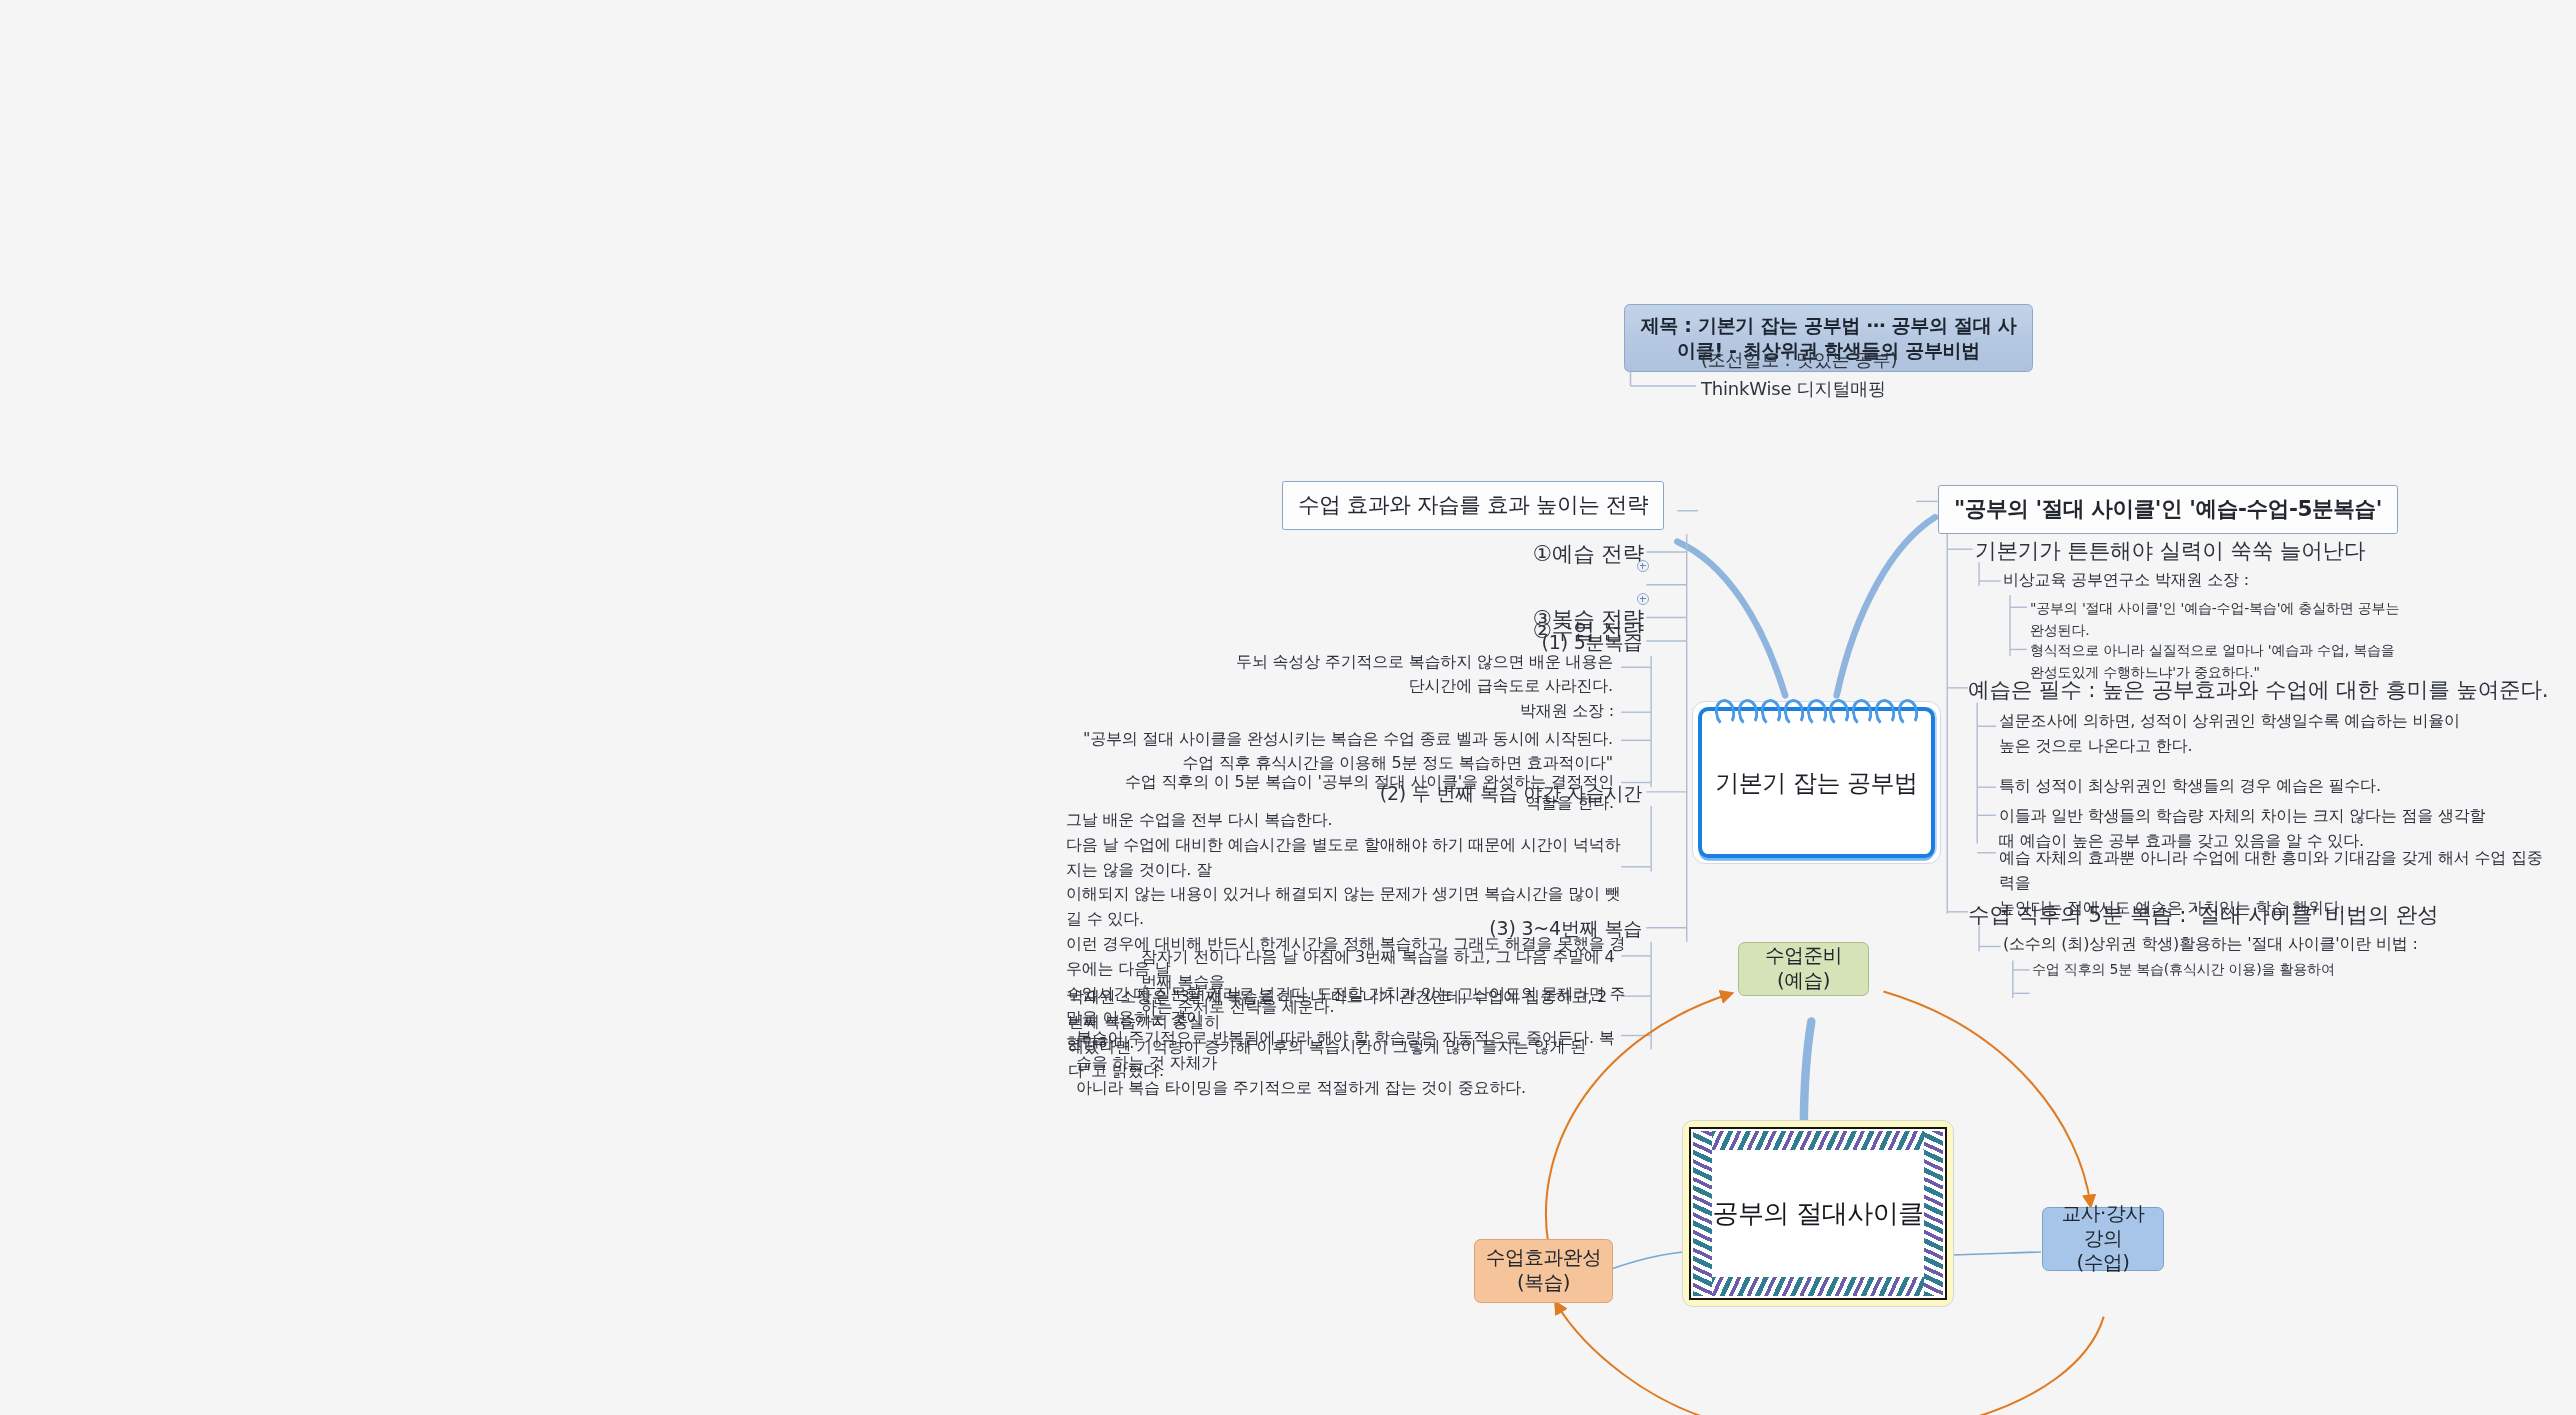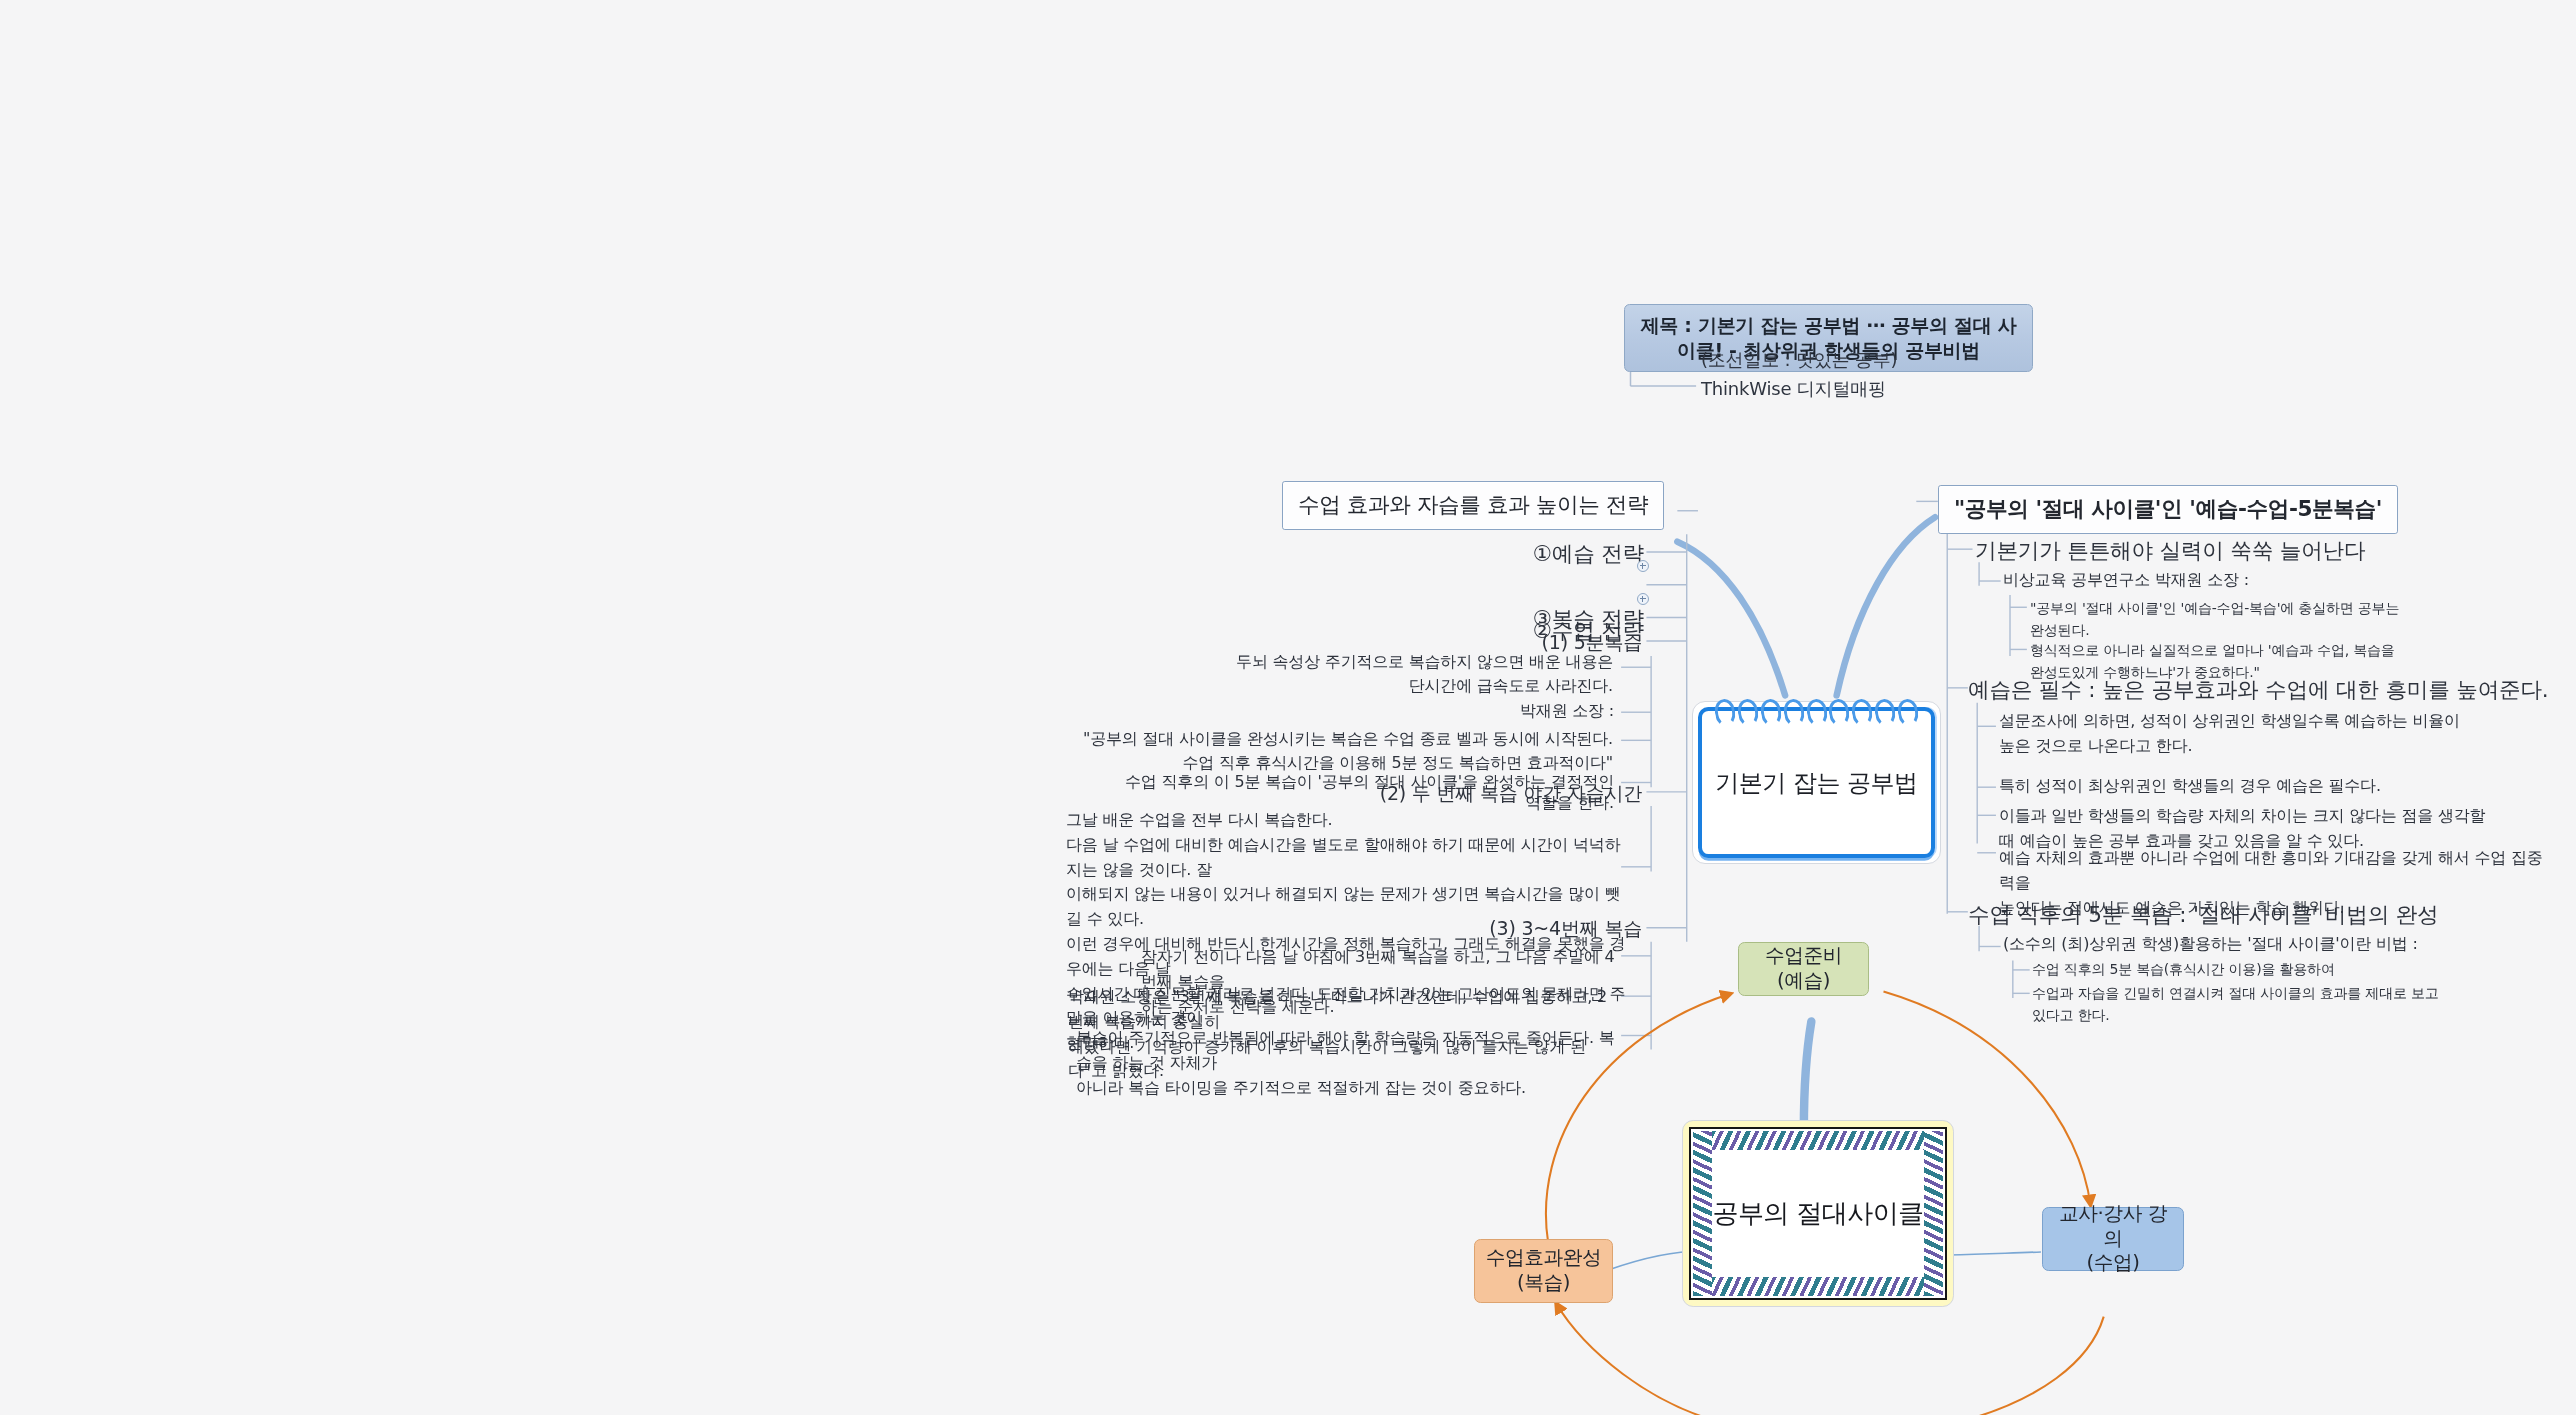--- a/index.html
+++ b/index.html
@@ -336,39 +336,37 @@
   <div class="lbl l1" style="left:1968px; top:675px;">예습은 필수 : 높은 공부효과와 수업에 대한 흥미를 높여준다.</div>
   <div class="lbl l3" style="left:1999px; top:776px; width:487px;">특히 성적이 최상위권인 학생들의 경우 예습은 필수다.</div>
   <div class="lbl l3" style="left:1999px; top:804px; width:497px; line-height:1.55;">이들과 일반 학생들의 학습량 자체의 차이는 크지 않다는 점을 생각할
 때 예습이 높은 공부 효과를 갖고 있음을 알 수 있다.</div>
   <div class="lbl l3" style="left:1999px; top:846px; width:553px; line-height:1.55;">예습 자체의 효과뿐 아니라 수업에 대한 흥미와 기대감을 갖게 해서 수업 집중력을
 높인다는 점에서도 예습은 가치있는 학습 행위다.</div>
 
   <div class="lbl l1" style="left:1968px; top:900px;">수업 직후의 5분 복습 : '절대 사이클' 비법의 완성</div>
   <div class="lbl l3" style="left:2003px; top:934px;">(소수의 (최)상위권 학생)활용하는 '절대 사이클'이란 비법 :</div>
   <div class="lbl l4" style="left:2032px; top:961px; width:450px;">수업 직후의 5분 복습(휴식시간 이용)을 활용하여</div>
-  <div class="lbl l4" style="left:2032px; top:982px; width:450px; line-height:1.6;">수업과 자습을 긴밀히 연결시켜 절대 사이클의 효과를 제대로 보고
-있다고 한다.</div>
 
   <div class="zebra" style="left:1682px; top:1120px;">
     <div class="zin">
       <span class="band top"></span>
       <span class="band bottom"></span>
       <span class="band left"></span>
       <span class="band right"></span>
       <span class="ztext">공부의 절대사이클</span>
     </div>
   </div>
 
   <div class="cbox green" style="left:1738px; top:942px; width:131px; height:54px;">
     <span>수업준비</span>
     <span>(예습)</span>
   </div>
 
-  <div class="cbox blue" style="left:2042px; top:1207px; width:142px; height:64px;">
+  <div class="cbox blue" style="left:2042px; top:1207px; width:122px; height:64px;">
     <span>교사·강사 강의</span>
     <span>(수업)</span>
   </div>
 
   <div class="cbox orange" style="left:1474px; top:1239px; width:139px; height:64px;">
     <span>수업효과완성</span>
     <span>(복습)</span>
   </div>
 
 </div>

